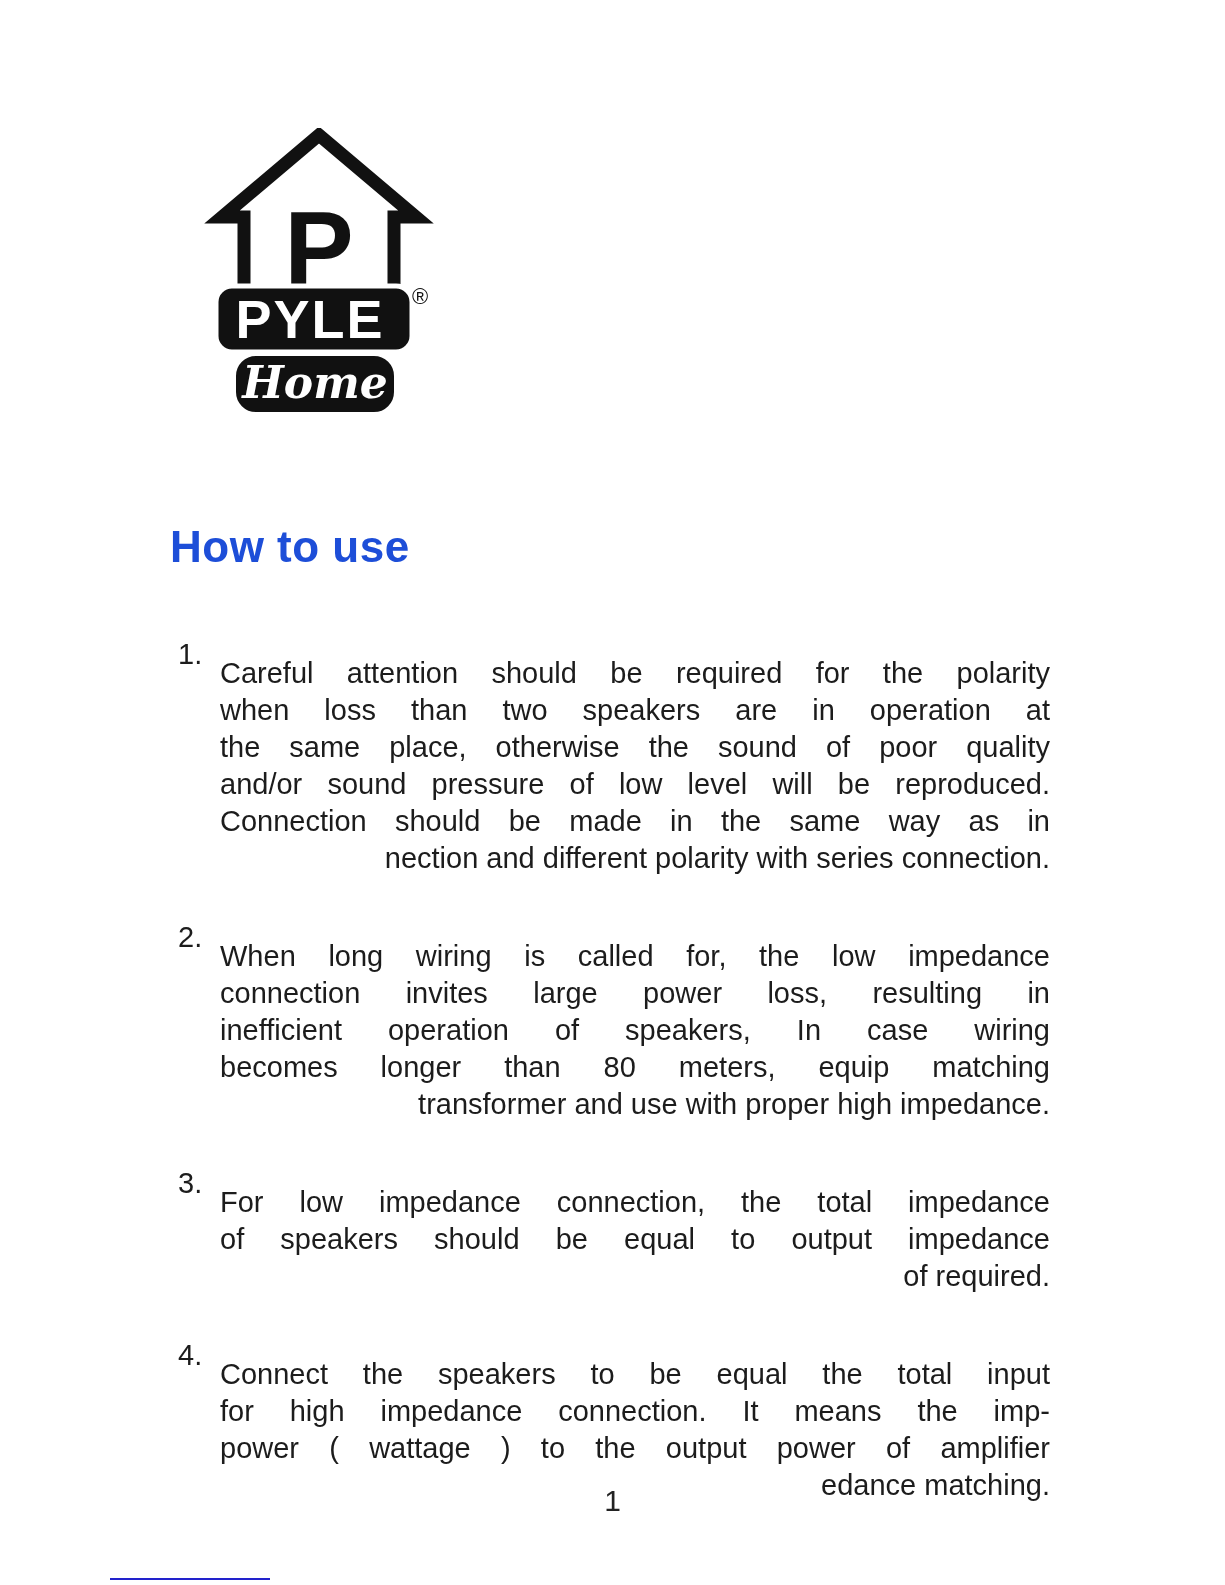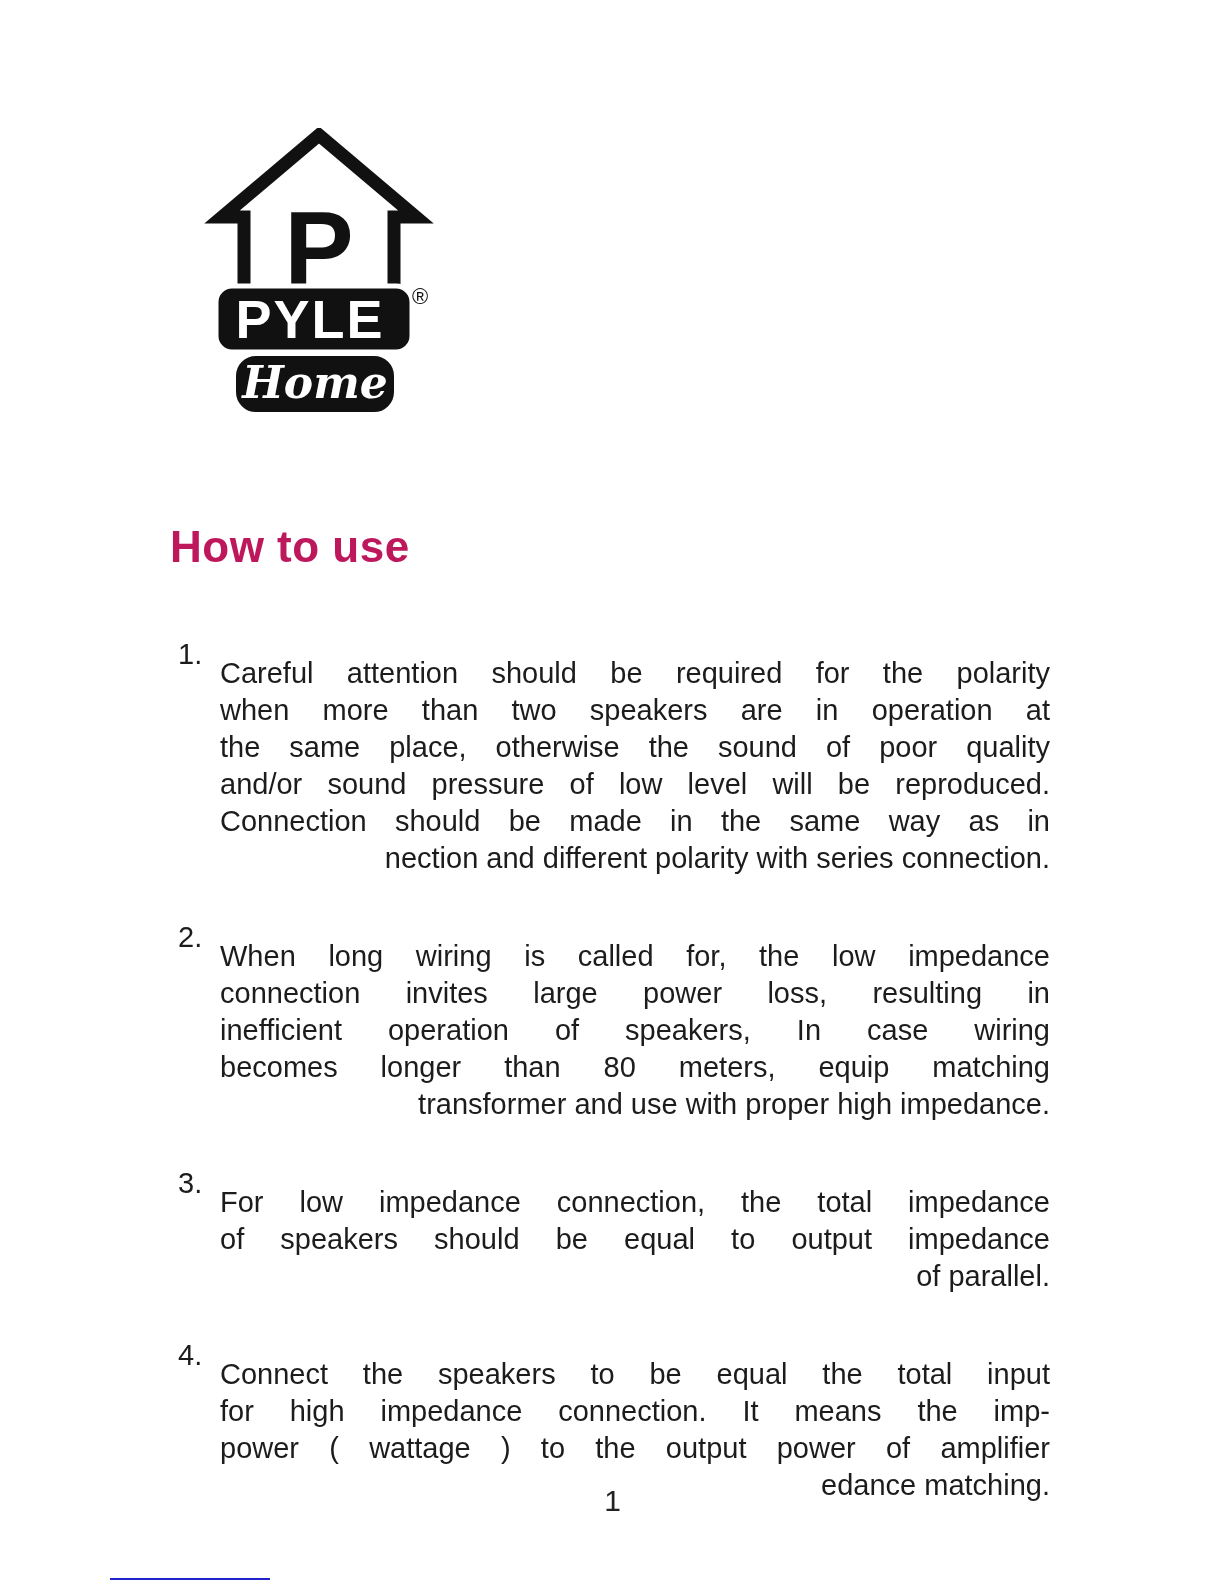--- a/index.html
+++ b/index.html
@@ -22,21 +22,21 @@
     top: 128px;
     width: 232px;
     height: 292px;
   }
   .heading {
     position: absolute;
     left: 170px;
     top: 522px;
     font-size: 44px;
     font-weight: bold;
-    color: #be185d;
+    color: #1d4ed8;
     letter-spacing: 0.5px;
   }
   .instructions {
     position: absolute;
     left: 178px;
     top: 636px;
     width: 872px;
   }
   .item {
     display: flex;
@@ -99,21 +99,21 @@
     <text x="111" y="270" text-anchor="middle" font-family="DejaVu Serif, serif" font-style="italic" font-weight="bold" font-size="44" fill="#ffffff">Home</text>
   </svg>
 
   <div class="heading">How to use</div>
 
   <div class="instructions">
     <div class="item">
       <div class="num">1.</div>
       <div class="lines">
           <div class="line just">Careful attention should be required for the polarity</div>
-          <div class="line just">when more than two speakers are in  operation  at</div>
+          <div class="line just">when loss than two speakers are in  operation  at</div>
           <div class="line just">the same place, otherwise the sound of poor quality</div>
           <div class="line just">and/or sound pressure of low level will be reproduced.</div>
           <div class="line just">Connection should be made in the same way as in</div>
           <div class="line">nection and different polarity with series connection.</div>
         </div>
     </div>
 
     <div class="item">
       <div class="num">2.</div>
       <div class="lines">
@@ -123,21 +123,21 @@
           <div class="line just">becomes longer than 80 meters, equip matching</div>
           <div class="line">transformer and use with proper high impedance.</div>
         </div>
     </div>
 
     <div class="item">
       <div class="num">3.</div>
       <div class="lines">
           <div class="line just">For low impedance connection, the total impedance</div>
           <div class="line just">of speakers  should be equal to output  impedance</div>
-          <div class="line">of parallel.</div>
+          <div class="line">of required.</div>
         </div>
     </div>
 
     <div class="item">
       <div class="num">4.</div>
       <div class="lines">
           <div class="line just">Connect  the speakers to be equal  the total  input</div>
           <div class="line just">for high impedance connection. It means the  imp-</div>
           <div class="line just">power ( wattage ) to the output power of amplifier</div>
           <div class="line">edance matching.</div>

